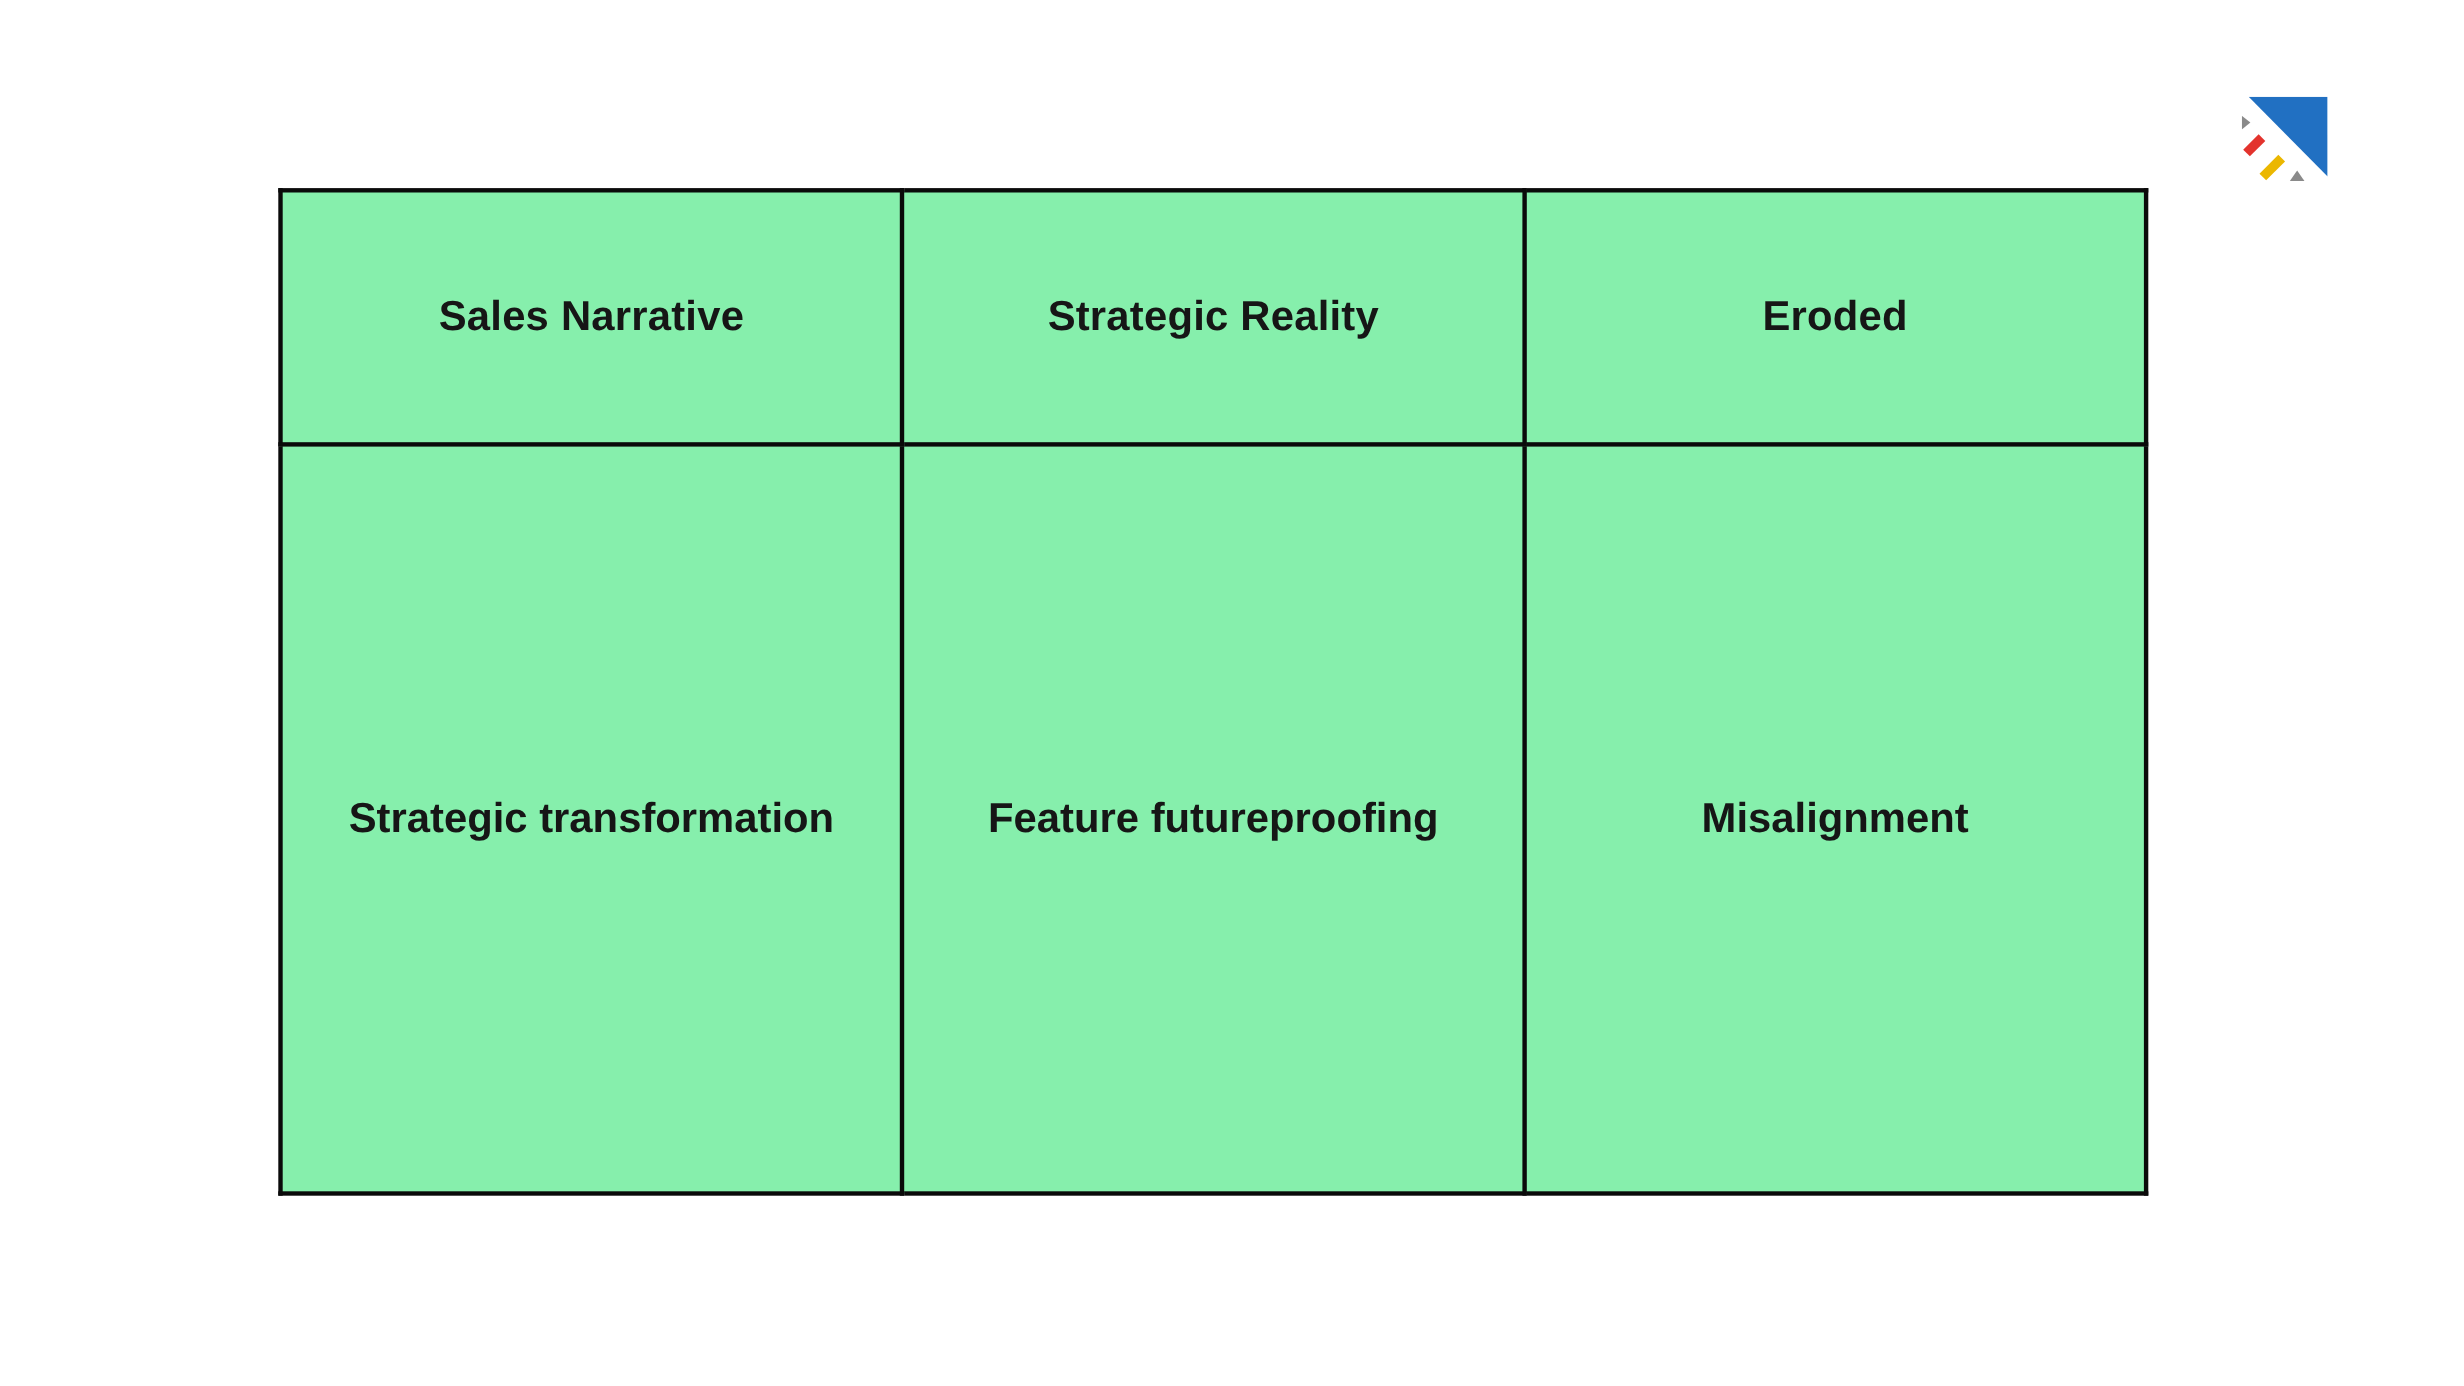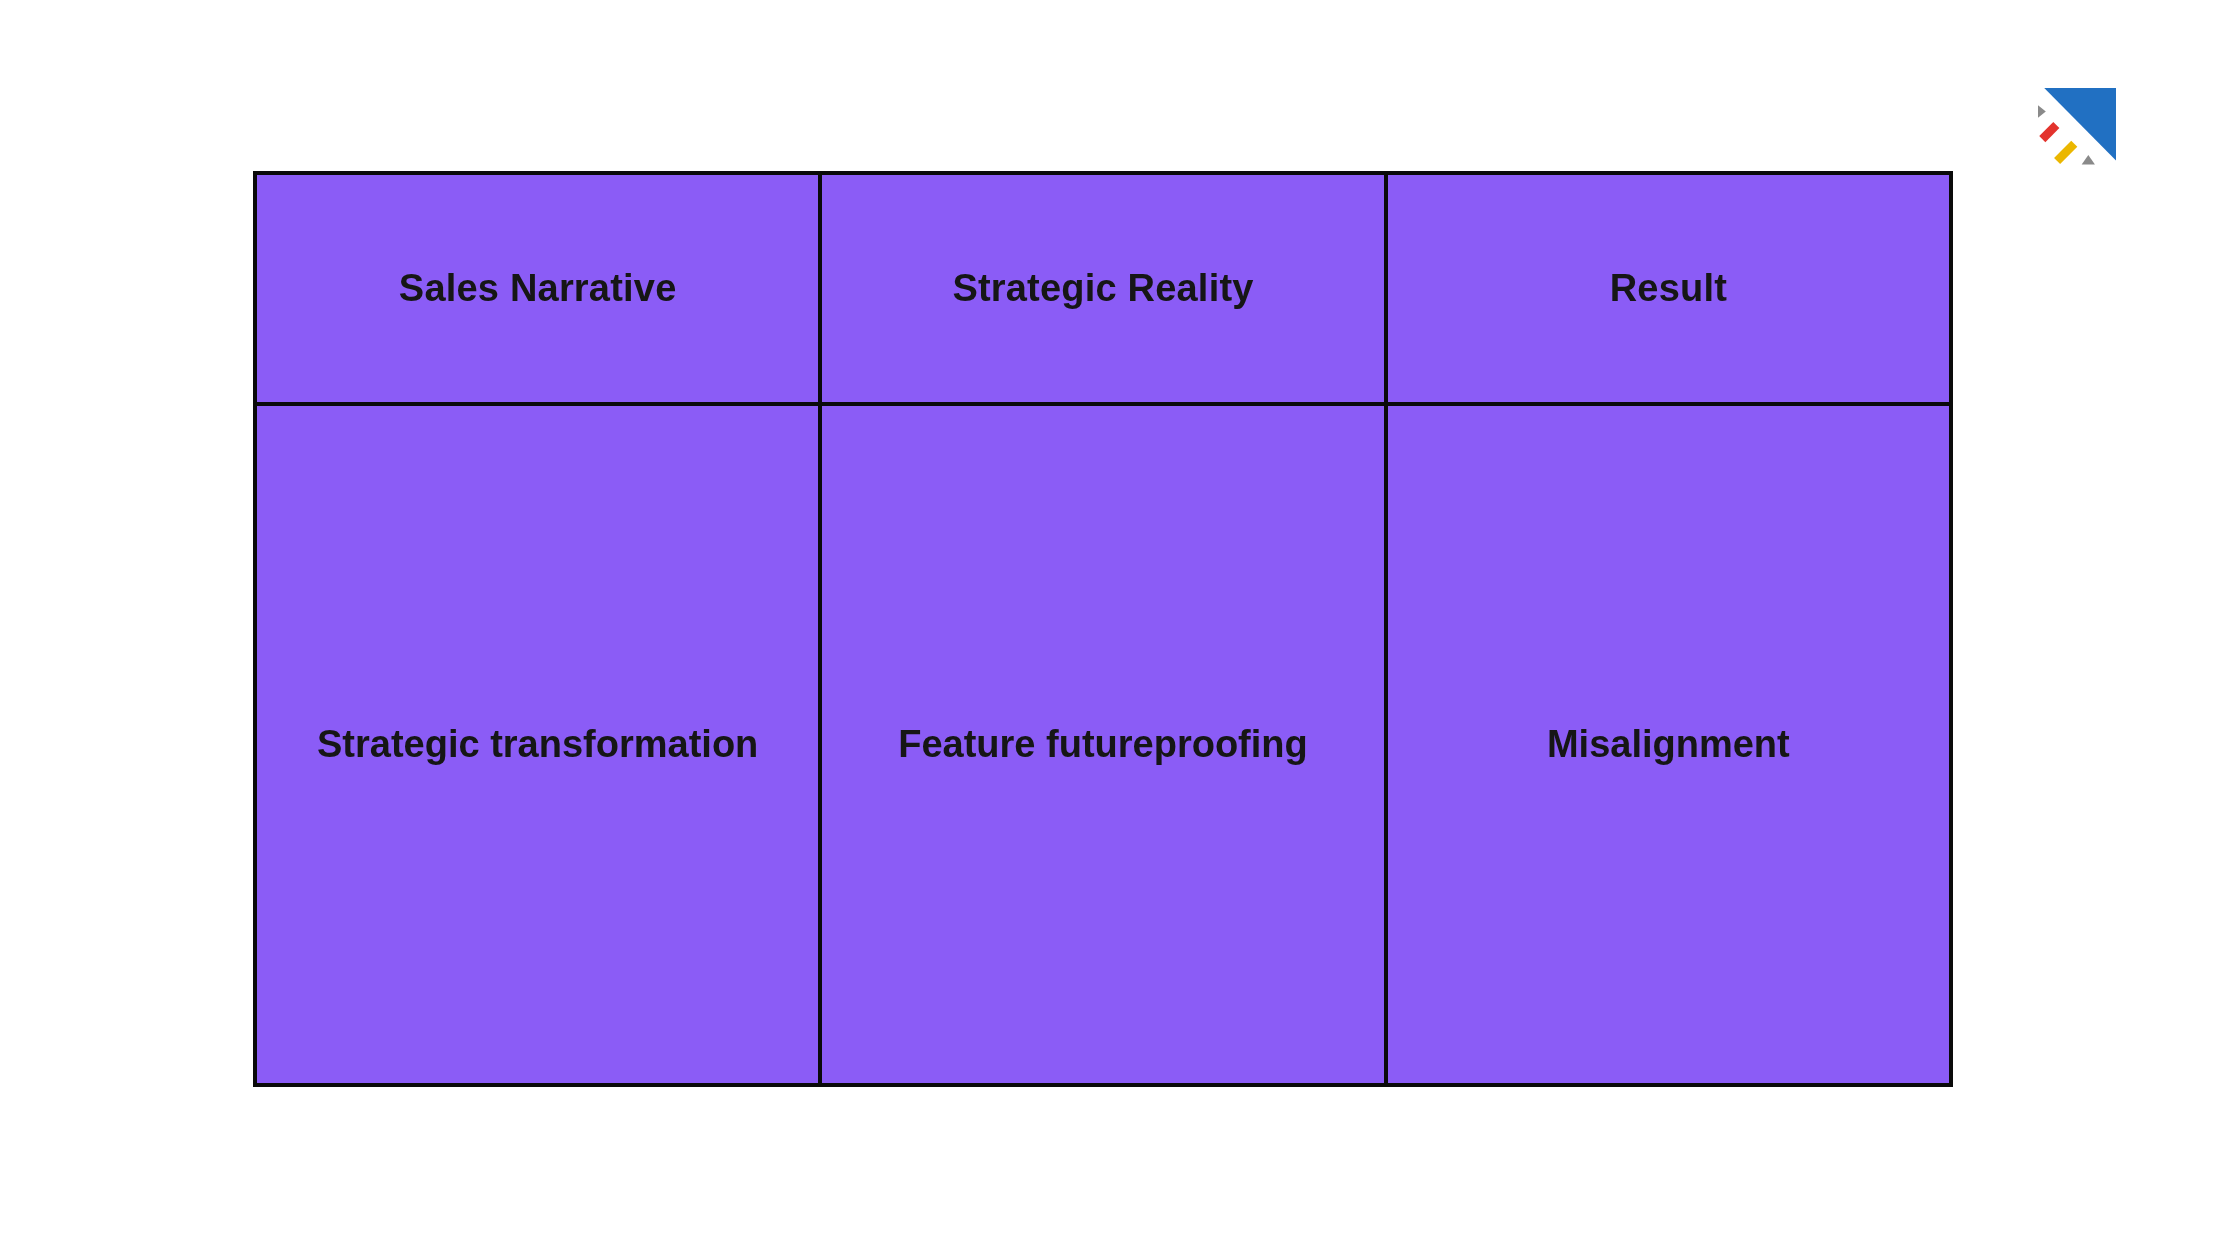--- a/index.html
+++ b/index.html
@@ -27,21 +27,21 @@
     table-layout: fixed;
   }
   table.compare th,
   table.compare td {
     border: 4px solid #0a0a0a;
     text-align: center;
     vertical-align: middle;
     color: #161616;
     font-size: 38px;
     padding: 0 20px;
-    background: #8b5cf6;
+    background: #86efac;
   }
   table.compare th {
     font-weight: 700;
     letter-spacing: 0.2px;
   }
   table.compare td {
     font-weight: 700;
   }
   tr.header-row   { height: 231px; }
   tr.body-row-1   { height: 226px; }
@@ -65,21 +65,21 @@
 </head>
 <body>
 
 <div class="canvas">
 
   <table class="compare">
     <thead>
       <tr class="header-row">
         <th>Sales Narrative</th>
         <th>Strategic Reality</th>
-        <th>Result</th>
+        <th>Eroded</th>
       </tr>
     </thead>
     <tbody>
       <tr class="body-row-1">
         <td>Strategic transformation</td>
         <td>Feature futureproofing</td>
         <td>Misalignment</td>
       </tr>
     </tbody>
   </table>

